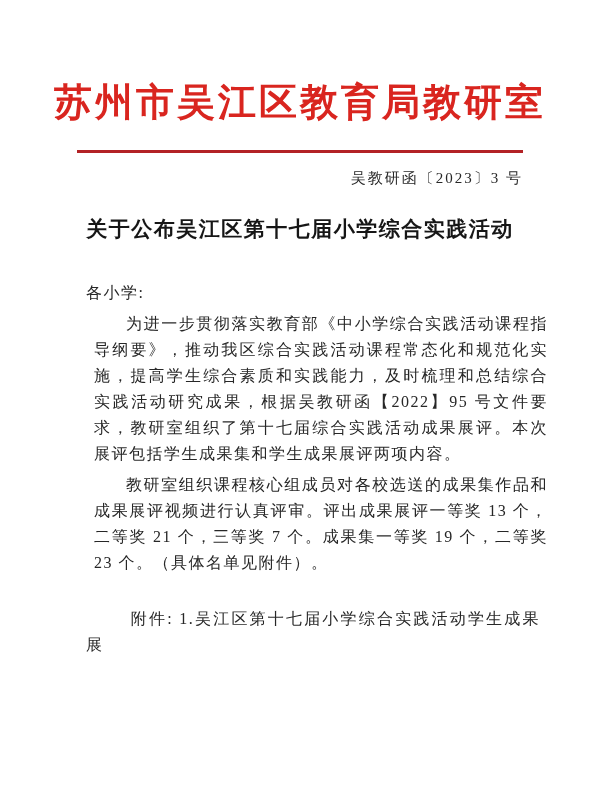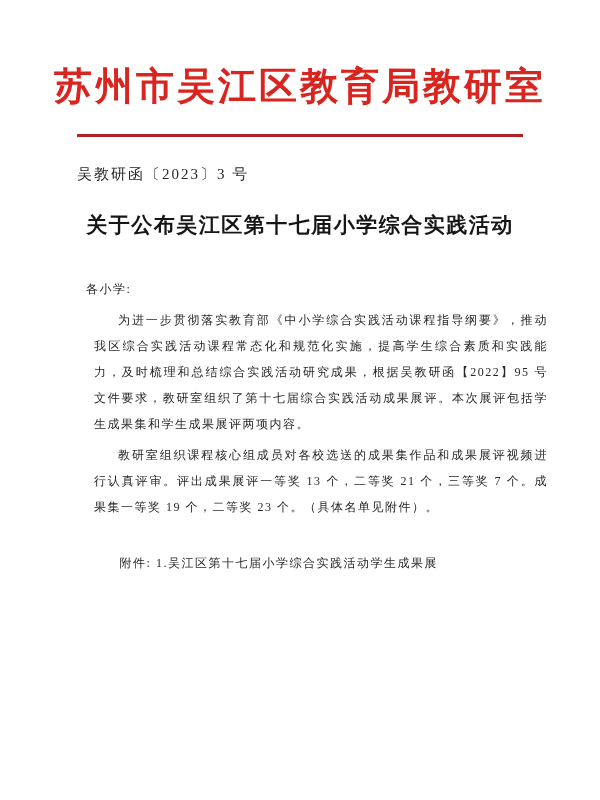--- a/index.html
+++ b/index.html
@@ -10,52 +10,53 @@
   }
   .page {
     position: relative;
     width: 600px;
     height: 800px;
     margin: 0 auto;
     background: #ffffff;
     overflow: hidden;
   }
   .org-title {
-    padding-top: 64px;
+    padding-top: 80px;
     text-align: center;
     font-size: 38px;
     line-height: 44px;
     font-weight: bold;
     letter-spacing: 3px;
     white-space: nowrap;
   }
   .red-rule {
     width: 446px;
     height: 3px;
     margin: 26px 77px 0 77px;
   }
   .doc-number {
     width: 446px;
-    margin: 26px 77px 0 77px;
+    margin: 14px 77px 0 77px;
+    text-align: right;
     font-size: 15px;
     line-height: 22px;
     letter-spacing: 2px;
   }
   .doc-title {
     margin: 26px 0 12px 0;
     text-align: center;
     font-size: 21px;
     line-height: 29px;
     font-weight: bold;
     letter-spacing: 1.5px;
   }
   .body-block {
     width: 462px;
     margin: 36px 52px 0 86px;
-    font-size: 12px;
+    font-size: 16px;
     line-height: 26px;
     letter-spacing: 1.5px;
     text-align: justify;
   }
   .salutation {
     margin: 0;
   }
   .para {
     margin: 5px 0 0 8px;
     text-indent: 2em;

